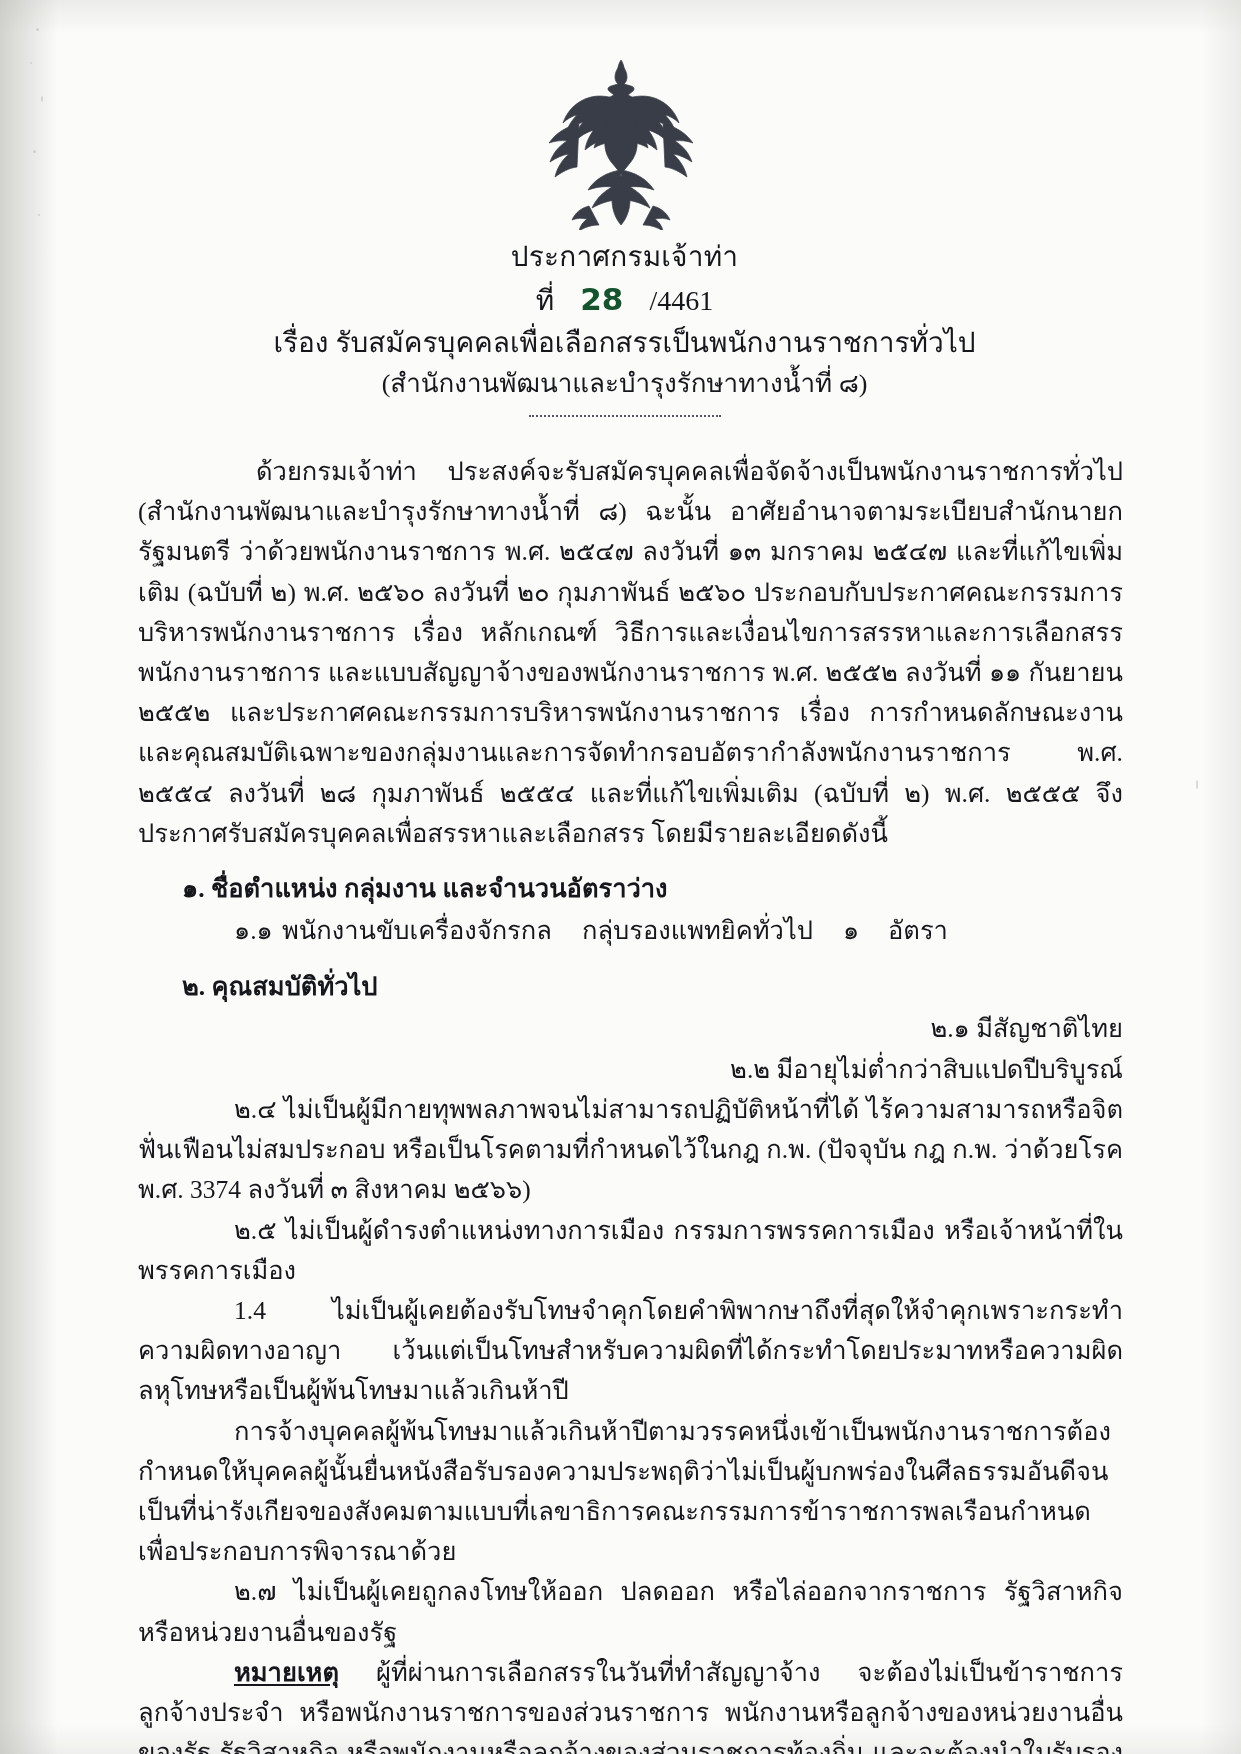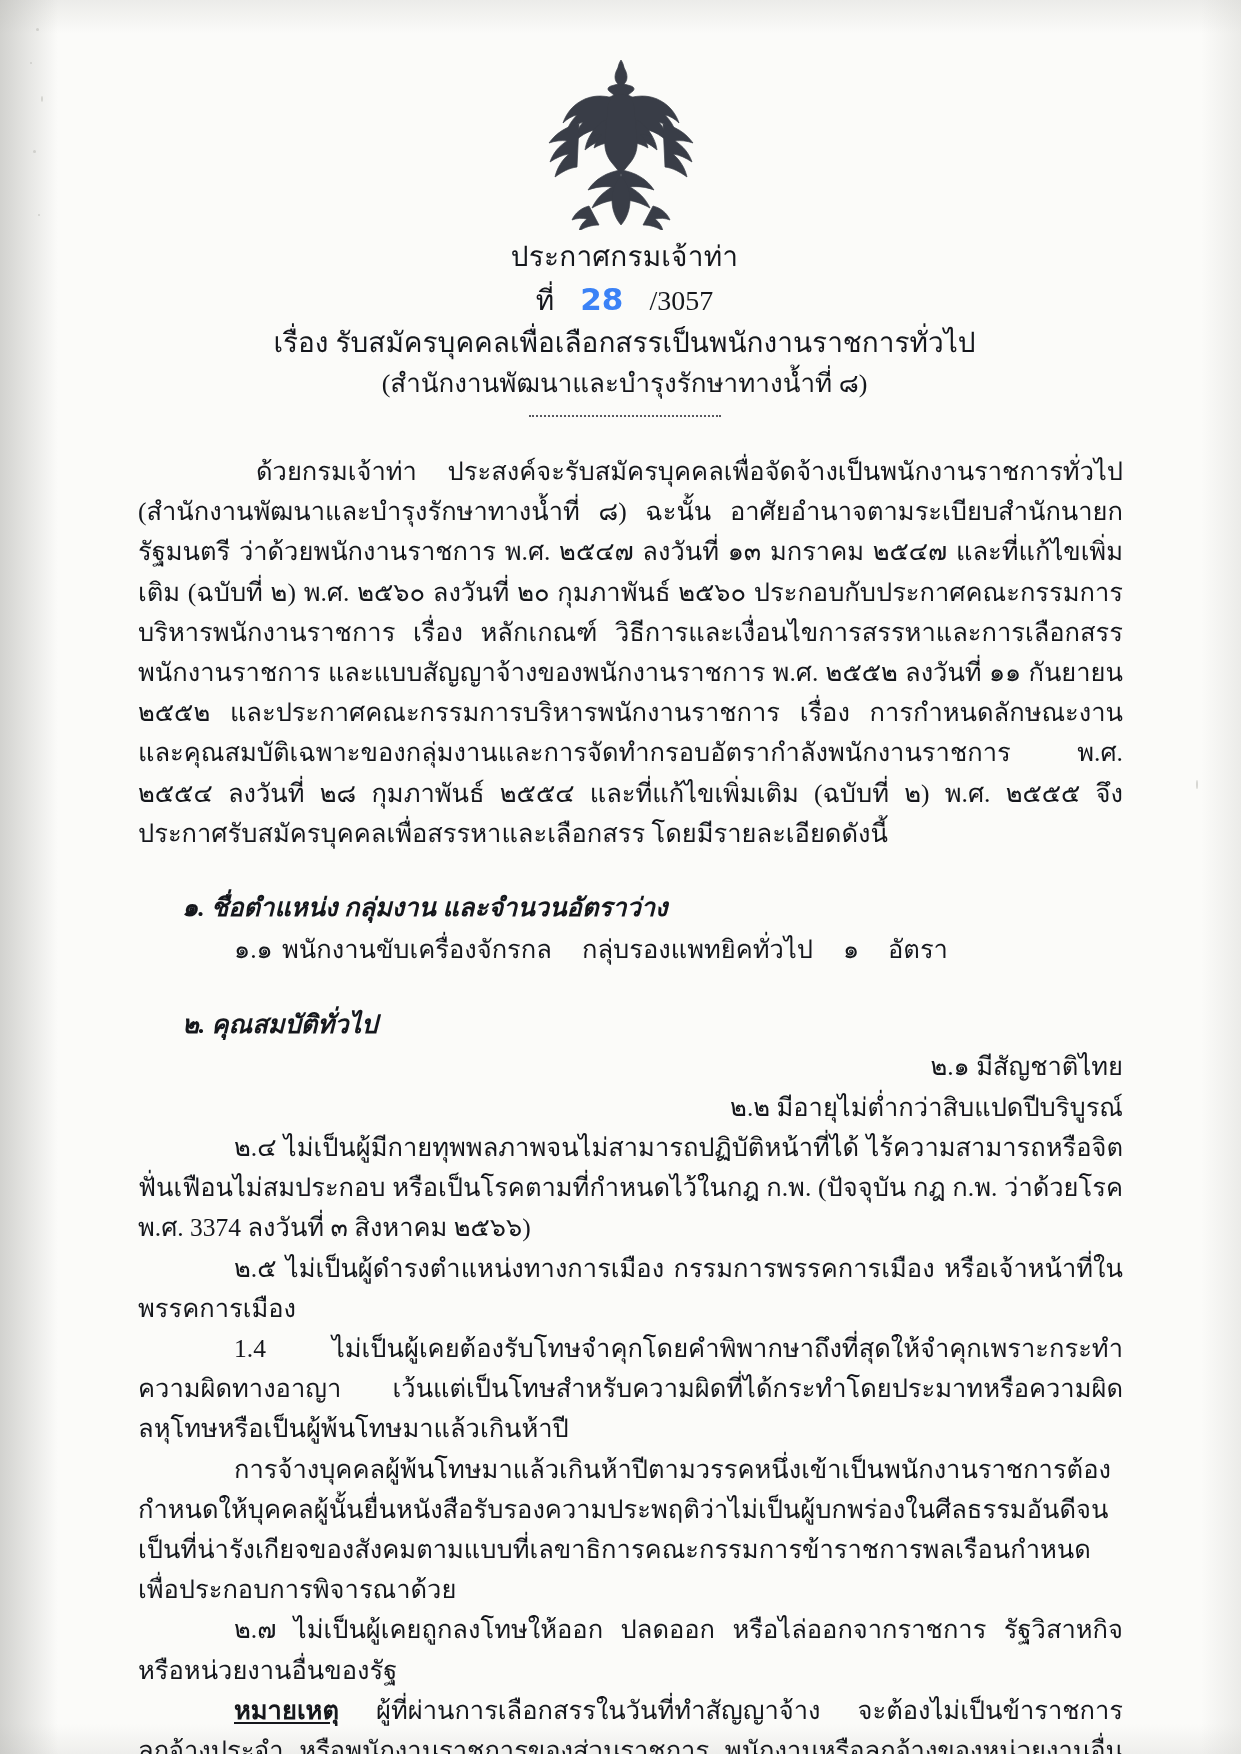--- a/index.html
+++ b/index.html
@@ -76,21 +76,21 @@
     align-items: baseline;
     gap: 26px;
     font-size: 28px;
     line-height: 42px;
     margin-top: 2px;
   }
   .hd-number-stamp {
     font-family: "DejaVu Sans", sans-serif;
     font-weight: 700;
     font-size: 31px;
-    color: #3b82f6;
+    color: #14532d;
   }
   .hd-sub1 {
     font-size: 28px;
     line-height: 40px;
     margin-top: 1px;
   }
   .hd-sub2 {
     font-size: 26px;
     line-height: 38px;
     margin-top: 2px;
@@ -119,21 +119,21 @@
     margin: 0;
   }
 
   .sec-head {
     margin: 16px 0 0 0;
     padding-left: 44px;
     font-weight: 700;
     font-size: 25.5px;
     line-height: 42px;
   }
-  .sec-head.gap-top { margin-top: 33px; font-style: italic; }
+  .sec-head.gap-top { margin-top: 14px; }
 
   .pos-row {
     display: flex;
     padding-left: 96px;
     line-height: 42px;
     font-size: 25.5px;
   }
   .pos-no { width: 48px; flex: none; }
   .pos-name { width: 300px; flex: none; }
   .pos-group { width: 232px; flex: none; }
@@ -204,21 +204,21 @@
         </g>
       </svg>
     </div>
 
     <div class="hd-block">
       <div class="hd-title">ประกาศกรมเจ้าท่า</div>
 
       <div class="hd-number-row">
         <span>ที่</span>
         <span class="hd-number-stamp">28</span>
-        <span>/3057</span>
+        <span>/4461</span>
       </div>
 
       <div class="hd-sub1">เรื่อง รับสมัครบุคคลเพื่อเลือกสรรเป็นพนักงานราชการทั่วไป</div>
       <div class="hd-sub2">(สำนักงานพัฒนาและบำรุงรักษาทางน้ำที่ ๘)</div>
 
       <div class="rule"></div>
     </div>
 
     <div class="body">
 

